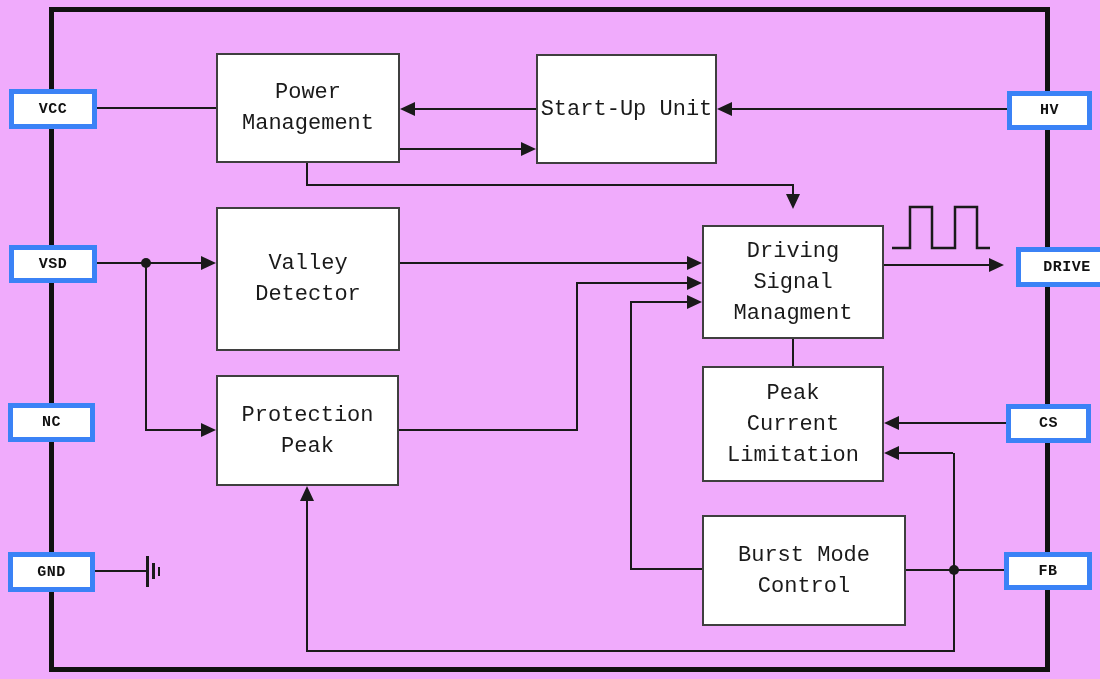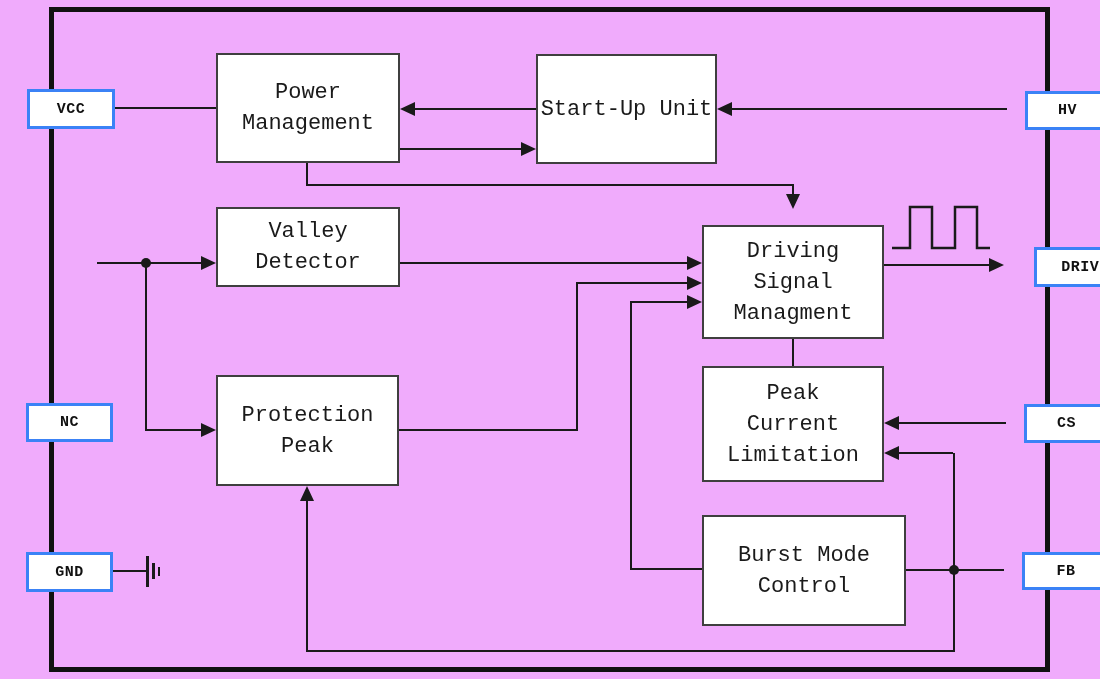--- a/index.html
+++ b/index.html
@@ -11,23 +11,23 @@
     position:absolute;left:49px;top:7px;width:1001px;height:665px;
     border:5px solid #111;box-sizing:border-box;background:transparent;
   }
   .block{
     position:absolute;background:#ffffff;border:2px solid #3f3f3f;box-sizing:border-box;
     display:flex;align-items:center;justify-content:center;text-align:center;
     font-size:22px;line-height:31px;color:#1a1a1a;
   }
   .block .lbl{white-space:pre-line;}
   .pin{
-    position:absolute;background:#ffffff;border:3px solid #3b82f6;box-sizing:border-box;
+    position:absolute;background:#ffffff;border:5px solid #3b82f6;box-sizing:border-box;
     display:flex;align-items:center;justify-content:center;
-    font-size:15px;font-weight:bold;color:#111;letter-spacing:.5px;margin-left:18px;
+    font-size:15px;font-weight:bold;color:#111;letter-spacing:.5px;
   }
   .wire{position:absolute;background:#1a1a1a;}
   .arrow{position:absolute;width:0;height:0;}
   .arrow.r{border-top:7px solid transparent;border-bottom:7px solid transparent;border-left:15px solid #1a1a1a;}
   .arrow.l{border-top:7px solid transparent;border-bottom:7px solid transparent;border-right:15px solid #1a1a1a;}
   .arrow.d{border-left:7px solid transparent;border-right:7px solid transparent;border-top:15px solid #1a1a1a;}
   .arrow.u{border-left:7px solid transparent;border-right:7px solid transparent;border-bottom:15px solid #1a1a1a;}
   .dot{position:absolute;width:10px;height:10px;border-radius:50%;background:#1a1a1a;}
   .gnd-bar{position:absolute;background:#1a1a1a;}
   .wave{position:absolute;}
@@ -110,21 +110,21 @@
 
   <div class="block" style="left:216px;top:53px;width:184px;height:110px">
     <span class="lbl">Power
 Management</span>
   </div>
 
   <div class="block" style="left:536px;top:54px;width:181px;height:110px">
     <span class="lbl">Start-Up Unit</span>
   </div>
 
-  <div class="block" style="left:216px;top:207px;width:184px;height:80px">
+  <div class="block" style="left:216px;top:207px;width:184px;height:144px">
     <span class="lbl">Valley
 Detector</span>
   </div>
 
   <div class="block" style="left:216px;top:375px;width:183px;height:111px">
     <span class="lbl">Protection
 Peak</span>
   </div>
 
   <div class="block" style="left:702px;top:225px;width:182px;height:114px">
@@ -140,20 +140,23 @@
   </div>
 
   <div class="block" style="left:702px;top:515px;width:204px;height:111px">
     <span class="lbl">Burst Mode
 Control</span>
   </div>
 
   <div class="pin" style="left:9px;top:89px;width:88px;height:40px">
     <span>VCC</span>
   </div>
+  <div class="pin" style="left:9px;top:245px;width:88px;height:38px">
+    <span>VSD</span>
+  </div>
   <div class="pin" style="left:8px;top:403px;width:87px;height:39px">
     <span>NC</span>
   </div>
   <div class="pin" style="left:8px;top:552px;width:87px;height:40px">
     <span>GND</span>
   </div>
 
   <div class="pin" style="left:1007px;top:91px;width:85px;height:39px">
     <span>HV</span>
   </div>

